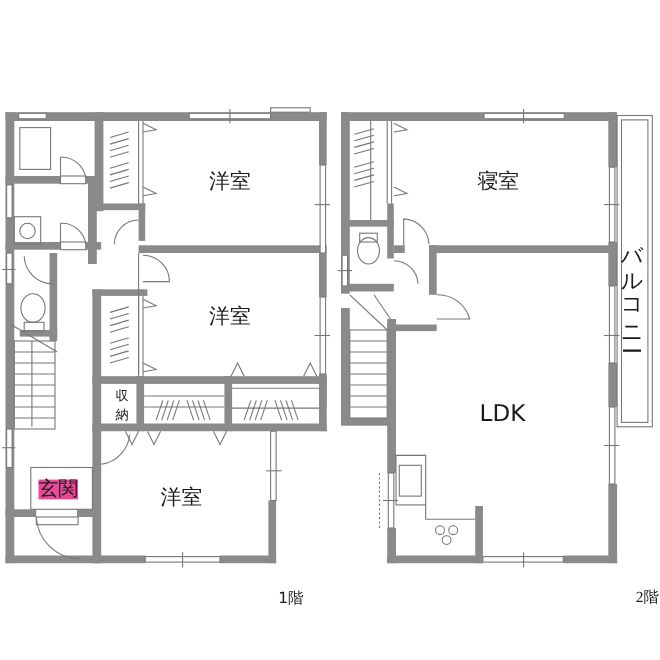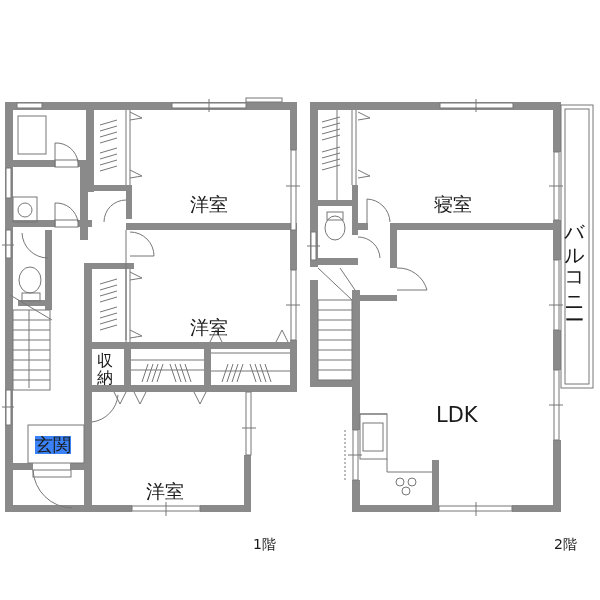--- a/index.html
+++ b/index.html
@@ -1,23 +1,23 @@
 <!DOCTYPE html>
 <html><head>
 <meta charset="utf-8">
 <style>
   html, body { margin: 0; padding: 0; background: #ffffff; }
   body { width: 600px; height: 600px; position: relative; overflow: hidden; font-family: "DejaVu Sans", "Liberation Sans", sans-serif; }
   #plan { position: absolute; left: 0; top: 0; width: 600px; height: 600px; }
   .lbl { position: absolute; color: #1a1a1a; white-space: nowrap; line-height: 1; }
-  .room { font-size: 19px; margin-top: 39px; }
-  .small { font-size: 16px; }
+  .room { font-size: 19px; }
+  .small { font-size: 12px; text-align: right; }
   .floor { font-size: 14px; }
   .vert { writing-mode: vertical-rl; font-size: 20px; letter-spacing: 2px; }
-  .genkan { font-size: 18px; background: #3b82f6; }
+  .genkan { font-size: 18px; background: #ec4899; }
 </style>
 </head>
 <body>
 
 <svg id="plan" viewBox="0 0 600 600" xmlns="http://www.w3.org/2000/svg">
 
   <g fill="#8a8a8a">
 
     <rect x="5" y="102" width="292" height="8"></rect>
 
@@ -240,13 +240,13 @@
 <span class="lbl room" style="left:190px; top:156px;">洋室</span>
 <span class="lbl room" style="left:190px; top:279px;">洋室</span>
 <span class="lbl room" style="left:146px; top:443px;">洋室</span>
 <span class="lbl small" style="left:97px; top:352px; width:20px; white-space:normal; line-height:17px;">収納</span>
 <span class="lbl genkan" style="left:35px; top:436px;">玄関</span>
 <span class="lbl floor" style="left:253px; top:537px;">1階</span>
 
 <span class="lbl room" style="left:434px; top:156px;text-align:right;">寝室</span>
 <span class="lbl room" style="left:436px; top:366px; font-size:21px;text-align:right;">LDK</span>
 <span class="lbl vert" style="left:565px; top:210px;">バルコニー</span>
-<span class="lbl floor" style="left:554px; top:537px;">2階</span>
+<span class="lbl floor" style="left:578px; top:537px;font-family:Liberation Serif, serif;">2階</span>
 
 </body></html>

